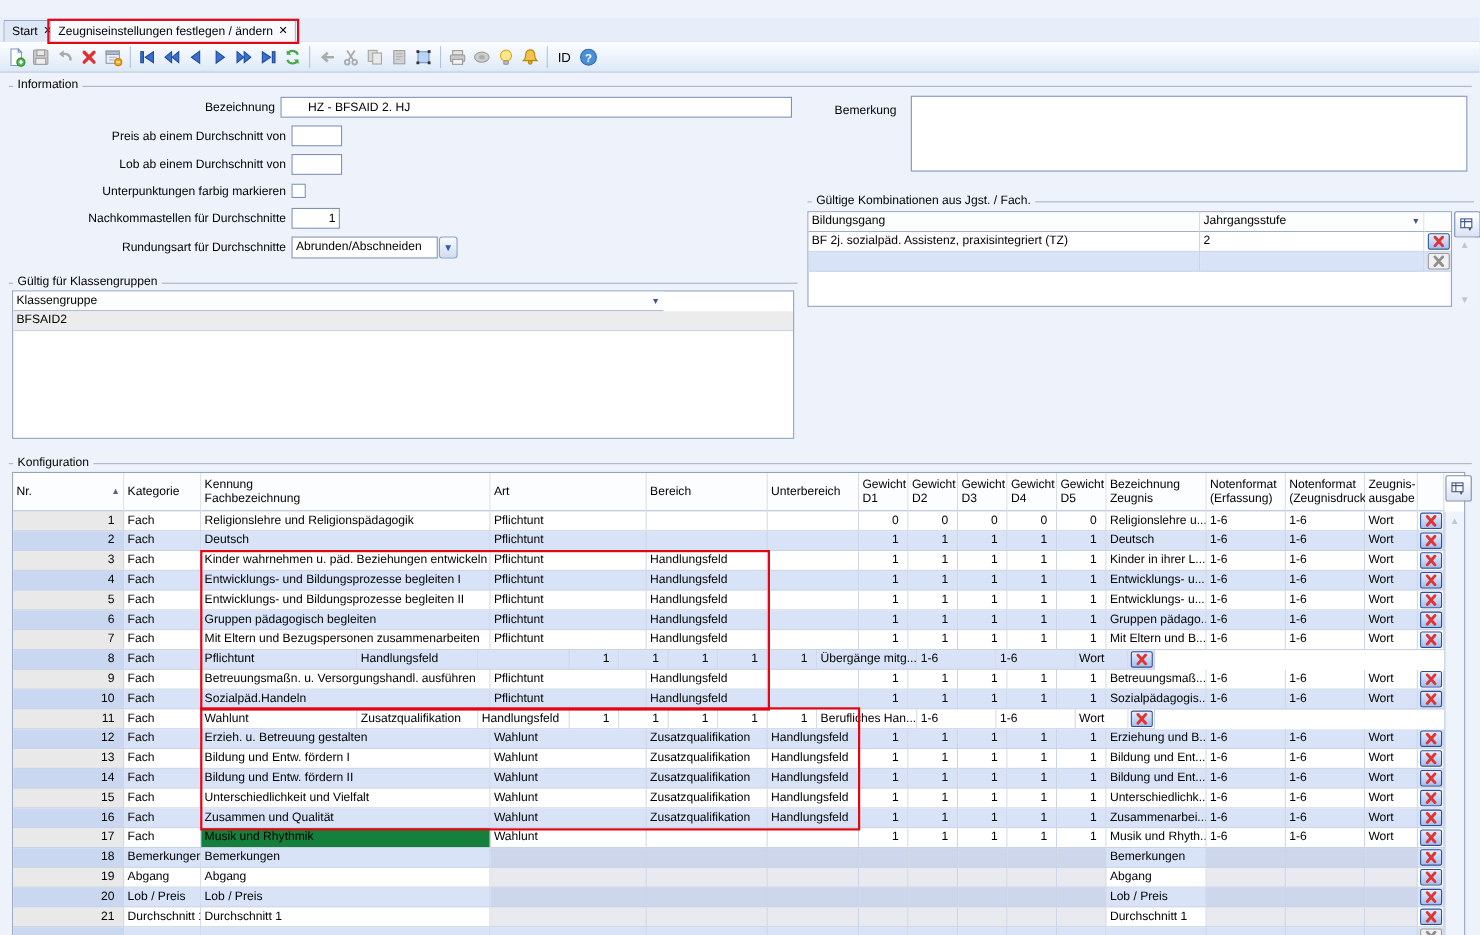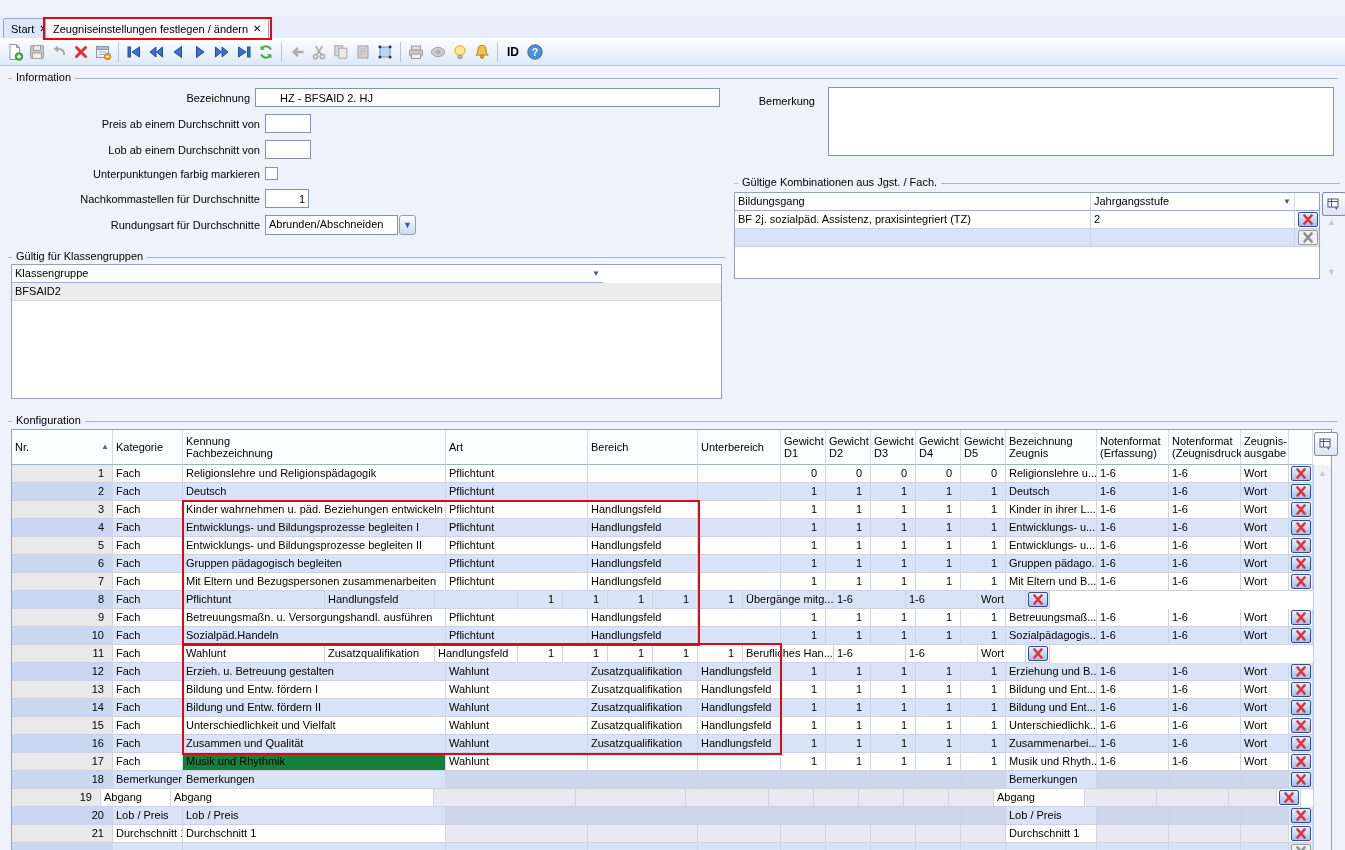--- a/index.html
+++ b/index.html
@@ -15,21 +15,21 @@
   .tab.active{background:#f7fafe;}
   .tab .x{font-weight:bold;font-size:10px;line-height:10px;}
 
   
   .toolbar{position:absolute;left:0;top:22px;width:100%;height:28px;
            background:linear-gradient(#fdfeff,#dde9f8);border-bottom:1px solid #b7c8e0;
            display:flex;align-items:center;padding-left:4px;box-sizing:border-box;}
   .tgroup{display:flex;align-items:center;}
   .ticon{width:22px;height:22px;display:flex;align-items:center;justify-content:center;}
   .tsep{width:1px;height:20px;background:#b2c3da;margin:0 4px;}
-  .id-txt{font-weight:bold;font-size:12px;}
+  .id-txt{font-weight:normal;font-size:12px;}
 
   
   .gline{position:absolute;height:1px;background:#a7b4ca;}
   .glabel{position:absolute;transform:translateY(-55%);background:#eef3fb;padding:0 4px;font-size:11px;}
 
   
   .flabel{position:absolute;text-align:right;font-size:11px;line-height:19px;}
   .tbox{position:absolute;background:#fff;border:1px solid #8093b6;box-sizing:border-box;
         font-family:inherit;font-size:11px;padding:0 3px;line-height:17px;}
   input.tbox{outline:none;}
@@ -787,21 +787,21 @@
         <div class="gcell" style="width:48px;background:#cdd6eb;"></div>
         <div class="gcell" style="width:24px;background:#d9e3f7;padding:0;">
           <button class="xbtn">
             <svg width="12" height="11">
               <path d="M2.5 1.5 L9.5 9.5 M9.5 1.5 L2.5 9.5" stroke="#e23333" stroke-width="2.6" stroke-linecap="round"></path>
             </svg>
           </button>
         </div>
       </div>
       <div class="grow" style="top:359px;">
-        <div class="gcell num" style="width:89px;background:#e9e9e9;">19</div>
+        <div class="gcell num" style="width:101px;background:#e9e9e9;">19</div>
         <div class="gcell" style="width:70px;background:#ffffff;">Abgang</div>
         <div class="gcell" style="width:263px;background:#ffffff;">Abgang</div>
         <div class="gcell" style="width:142px;background:#e9e9f0;"></div>
         <div class="gcell" style="width:110px;background:#e9e9f0;"></div>
         <div class="gcell" style="width:83px;background:#e9e9f0;"></div>
         <div class="gcell num" style="width:45px;background:#e9e9f0;"></div>
         <div class="gcell num" style="width:45px;background:#e9e9f0;"></div>
         <div class="gcell num" style="width:45px;background:#e9e9f0;"></div>
         <div class="gcell num" style="width:45px;background:#e9e9f0;"></div>
         <div class="gcell num" style="width:45px;background:#e9e9f0;"></div>

